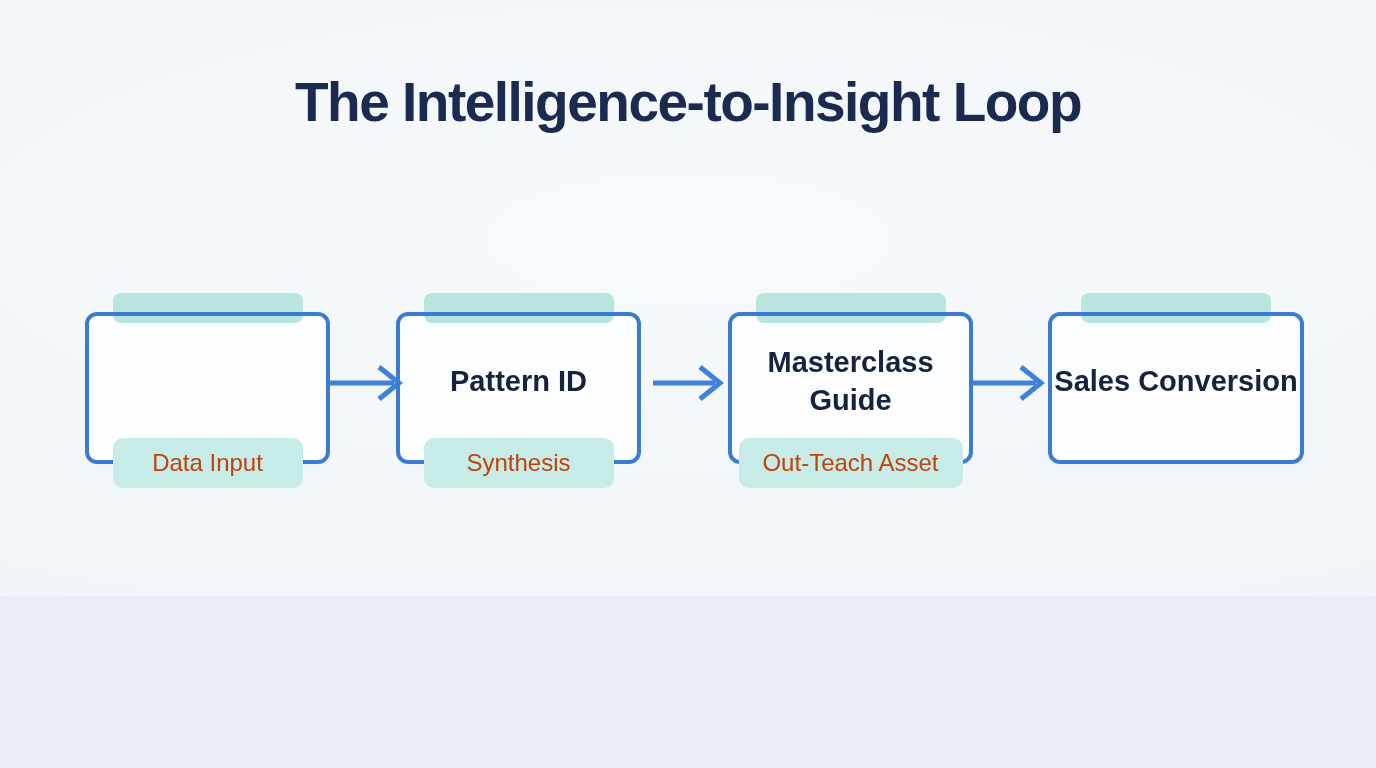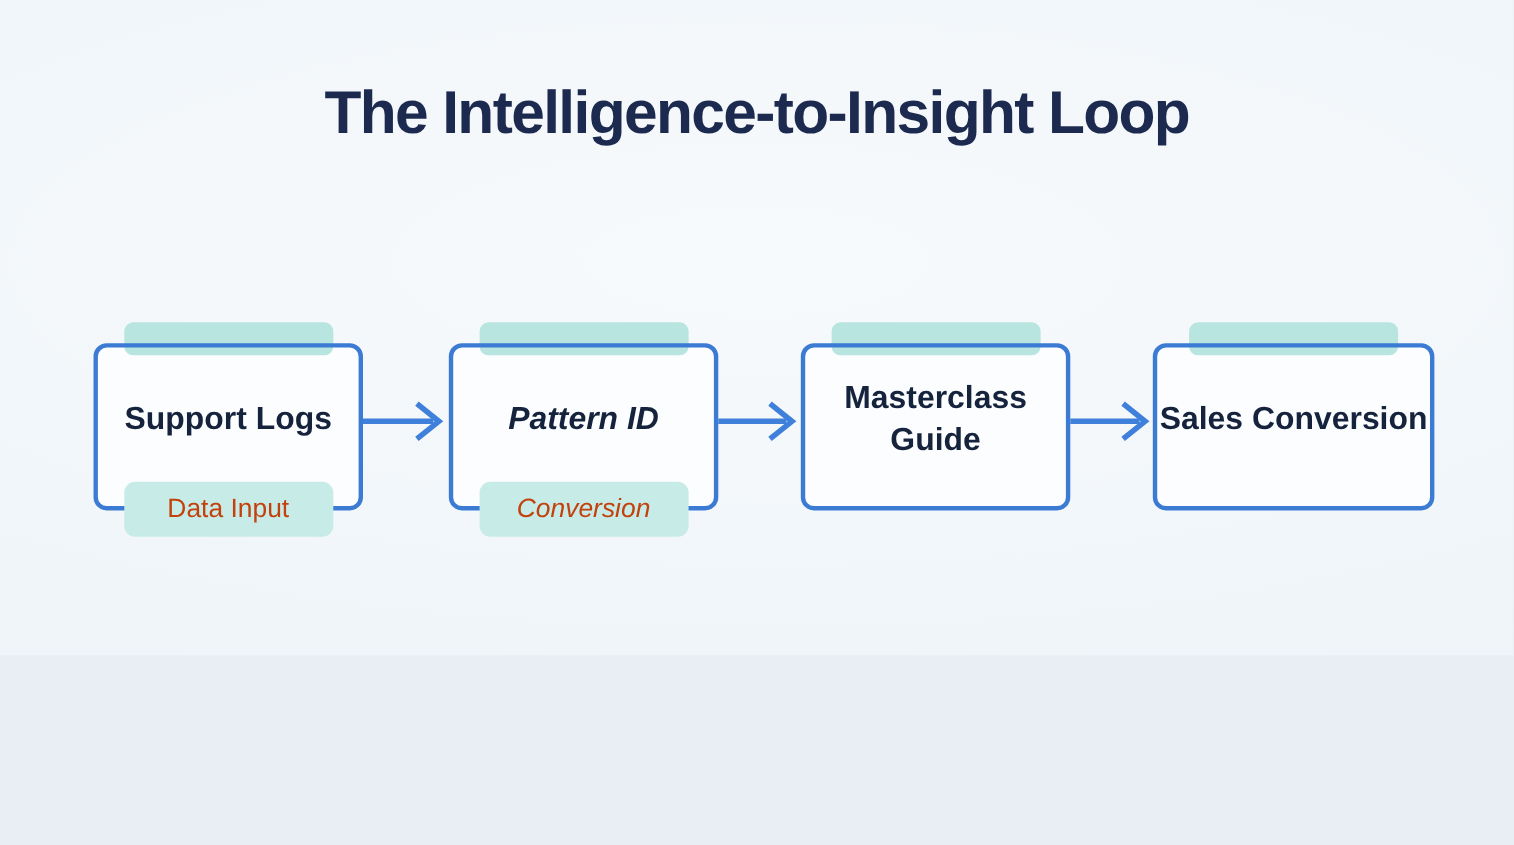--- a/index.html
+++ b/index.html
@@ -39,21 +39,21 @@
   .node::after {            
     content: "";
     position: absolute;
     inset: 0;
     border: 4px solid #3b7bd3;
     border-radius: 12px;
     z-index: 3;
     pointer-events: none;
   }
   .node-1 { left: 85px; }
-  .node-2 { left: 408px; font-style: italic; }
+  .node-2 { left: 396px; }
   .node-3 { left: 728px; }
   .node-4 { left: 1048px; padding-left: 11px; }
 
   .topbar {
     position: absolute;
     top: -19px;
     left: 50%;
     transform: translateX(-50%);
     width: 190px;
     height: 30px;
@@ -117,33 +117,33 @@
       <path d="M700 367 L720 383 L700 399"></path>
     </g>
     <g stroke="#3f80db" stroke-width="5" fill="none">
       <path d="M973 383 H1036"></path>
       <path d="M1021 367 L1041 383 L1021 399"></path>
     </g>
   </svg>
 
   <div class="node node-1">
     <div class="topbar"></div>
-    <div class="label">Support Logs</div>
     <div class="badge">Data Input</div>
   </div>
 
   <div class="node node-2">
     <div class="topbar"></div>
     <div class="label">Pattern ID</div>
-    <div class="badge">Conversion</div>
+    <div class="badge">Synthesis</div>
   </div>
 
   <div class="node node-3">
     <div class="topbar"></div>
     <div class="label">Masterclass Guide</div>
+    <div class="badge">Out-Teach Asset</div>
   </div>
 
   <div class="node node-4">
     <div class="topbar"></div>
     <div class="label">Sales Conversion</div>
   </div>
 
 </div>
 
 </body></html>

